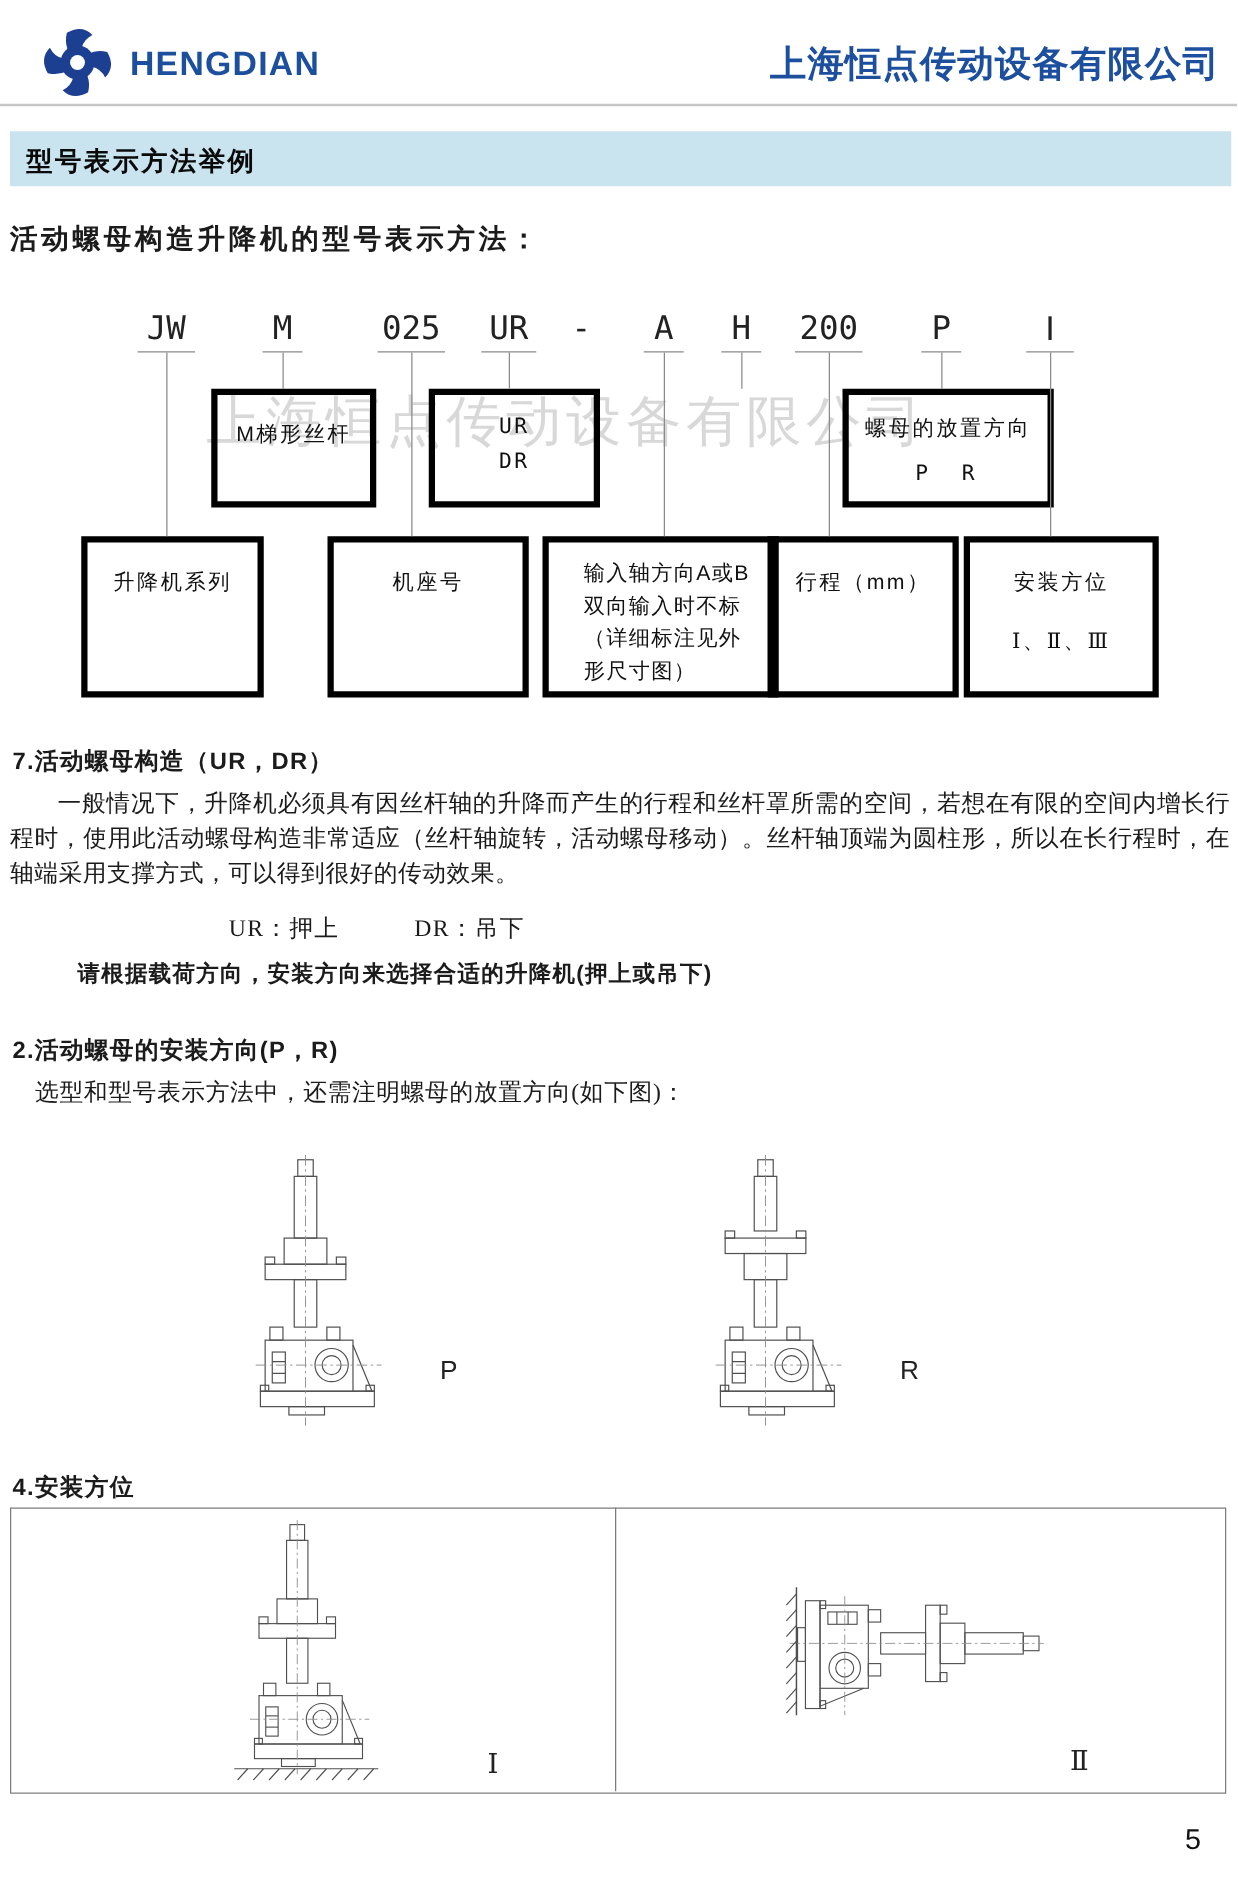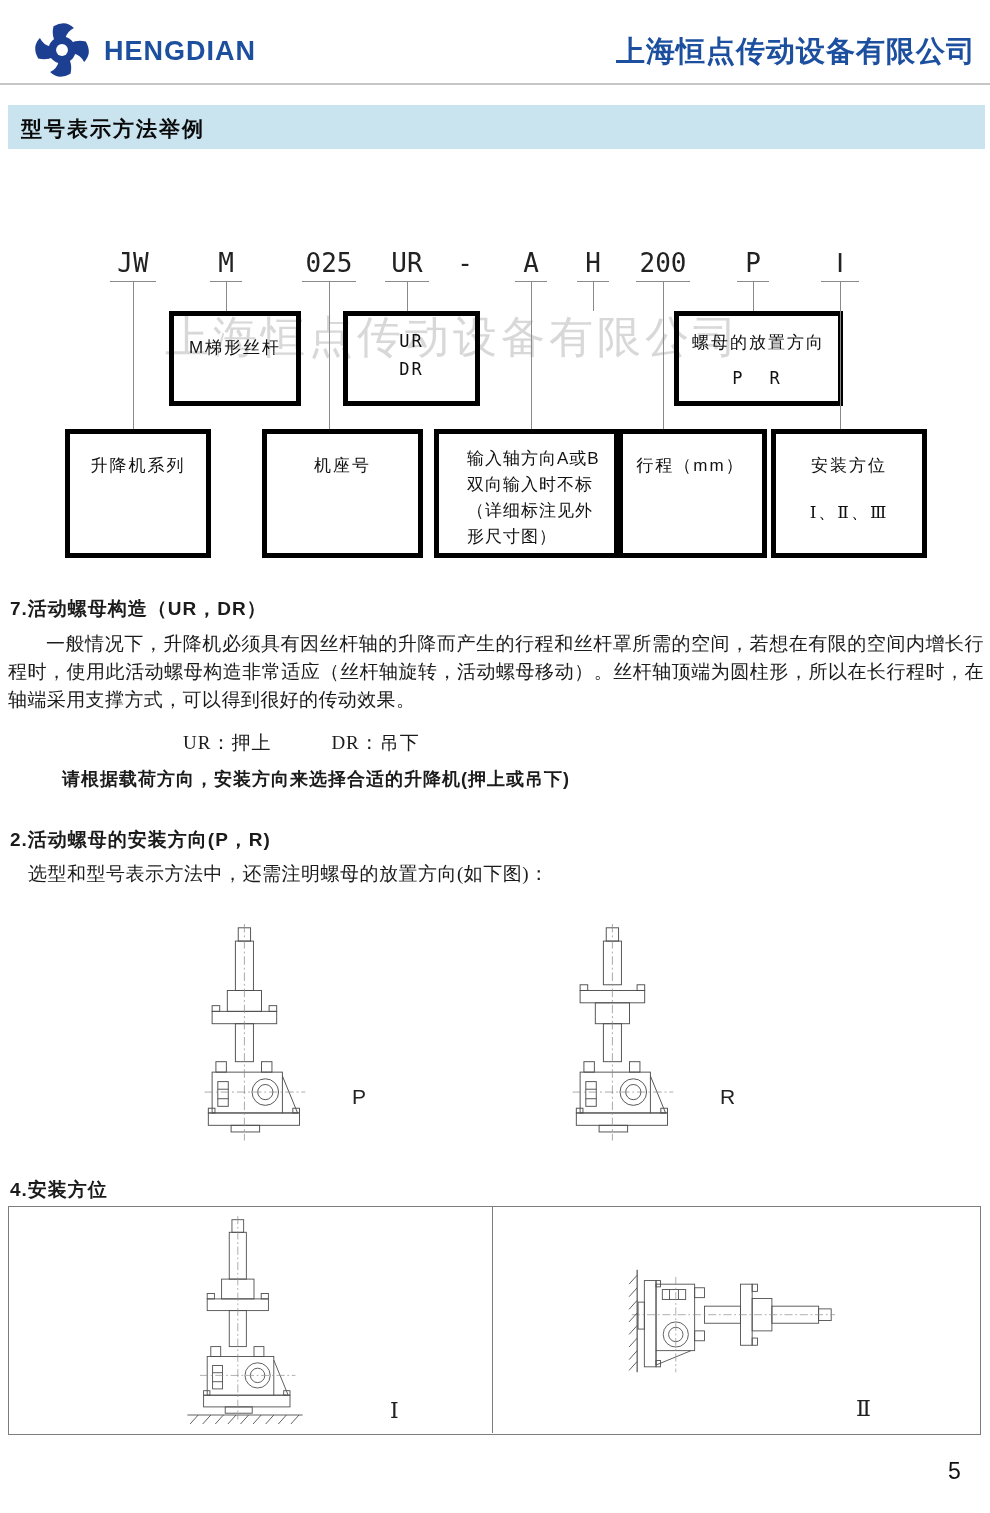--- a/index.html
+++ b/index.html
@@ -73,20 +73,21 @@
     </svg>
   </div>
   <div class="abs brand-text" style="left:104px;top:36px;">HENGDIAN</div>
   <div class="abs company" style="left:616px;top:32px;">上海恒点传动设备有限公司</div>
   <div class="abs header-rule"></div>
 
   <div class="abs title-bar">
     <span>型号表示方法举例</span>
   </div>
 
+  <div class="abs intro">活动螺母构造升降机的型号表示方法：</div>
 
   <div class="abs watermark">上海恒点传动设备有限公司</div>
 
   <span class="abs code-token" style="left:133px;">JW</span>
   <span class="abs code-token" style="left:226px;">M</span>
   <span class="abs code-token" style="left:329px;">025</span>
   <span class="abs code-token" style="left:407px;">UR</span>
   <span class="abs code-token" style="left:465px;">-</span>
   <span class="abs code-token" style="left:531px;">A</span>
   <span class="abs code-token" style="left:593px;">H</span>

